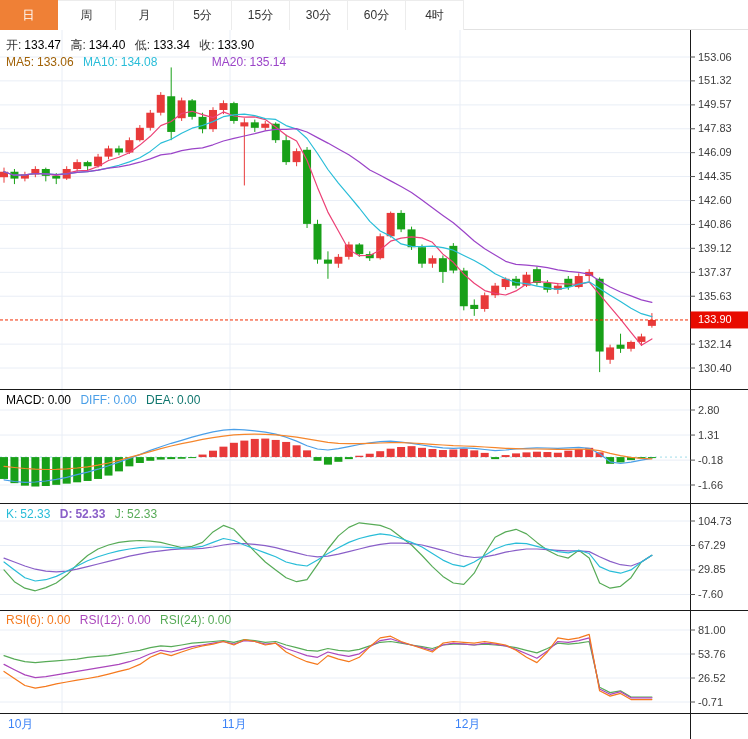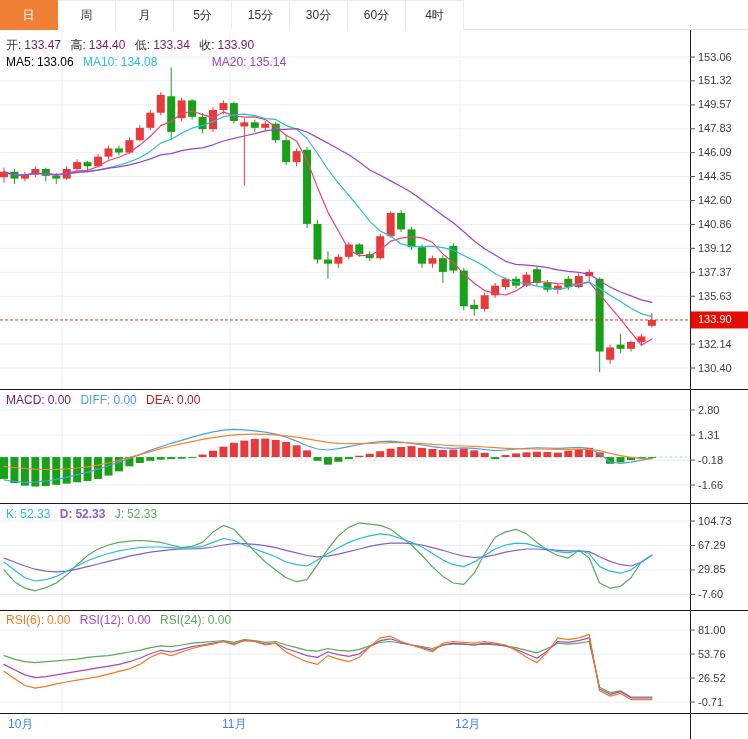--- a/index.html
+++ b/index.html
@@ -10,26 +10,26 @@
           background:#fff;border-bottom:1px solid #e2e2e2;box-sizing:border-box;}
   .tab{width:58px;height:30px;line-height:29px;text-align:center;font-size:12px;color:#333;
        border-right:1px solid #ececec;border-top:1px solid #ececec;box-sizing:border-box;cursor:pointer;
        background:#fff;}
   .tab.active{background:#ef8036;color:#fff;border-color:#ef8036;}
   
   .row{position:absolute;left:6px;font-size:12px;white-space:nowrap;z-index:3;}
   .row span{margin-right:3px;}
   .grp{margin-right:10px;}
   .c-label{color:#333;}
-  .c-red{color:#701a75;}
-  .c-pink{color:#000000;}
+  .c-red{color:#000000;}
+  .c-pink{color:#a16207;}
   .c-cyan{color:#29bdd8;}
   .c-purple{color:#9b44c8;padding-left:45px;}
   .c-blue{color:#4a9fe8;}
-  .c-orange{color:#b91c1c;}
+  .c-orange{color:#0f766e;}
   .c-dkorange{color:#f5791d;}
   .c-magenta{color:#ab47bc;}
   .c-green{color:#57ab57;}
   .c-viol{color:#8a5fc8;font-weight:bold;}
   #quote-row{top:37px;}
   #ma-row{top:55px;}
   #macd-row{top:393px;}
   #kdj-row{top:507px;}
   #rsi-row{top:613px;}
   

